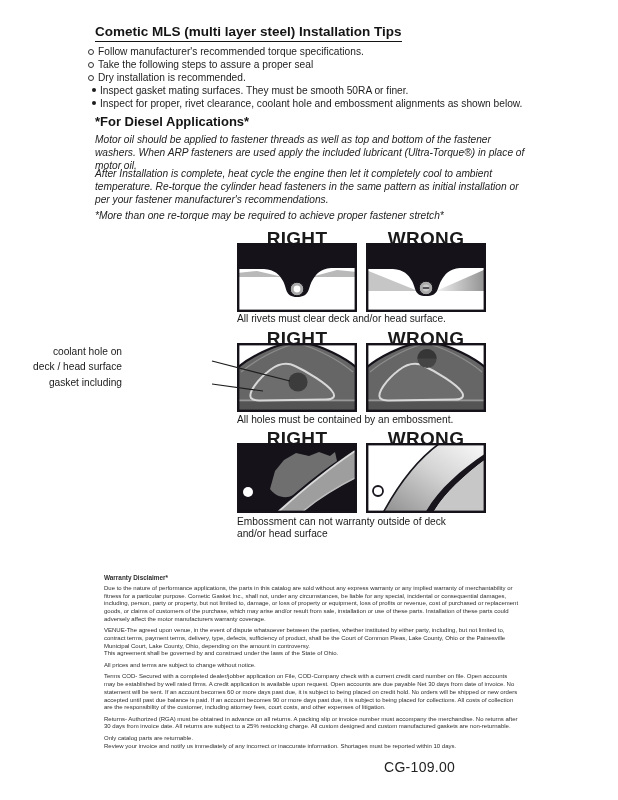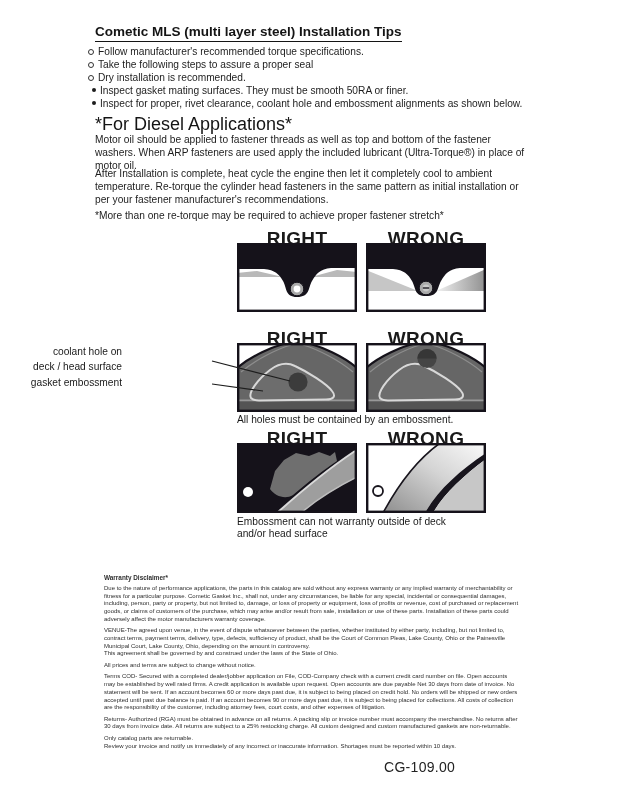--- a/index.html
+++ b/index.html
@@ -12,22 +12,22 @@
   .title span{display:inline-block;border-bottom:1.6px solid #141414;padding-bottom:2px;}
 
   
   .tips{left:88px;top:45px;width:445px;font-size:10.2px;line-height:13px;}
   .tip{display:flex;align-items:flex-start;}
   .tip .txt{display:block;}
   .b-open{flex:none;width:4px;height:4px;border:1px solid #333;border-radius:50%;margin:4px 4px 0 0;}
   .b-fill{flex:none;width:4px;height:4px;background:#1d1d1d;border-radius:50%;margin:4px 4px 0 0;}
   .lvl2{margin-left:4px;}
 
-  .h2{left:95px;top:114px;font-size:18px;font-weight:normal;color:#141414;}
-  .para{left:95px;width:433px;font-size:10.2px;line-height:13px;}
+  .h2{left:95px;top:114px;font-size:13px;font-weight:bold;color:#141414;}
+  .para{left:95px;width:433px;font-size:10.2px;line-height:13px;font-style:italic;}
   .p1{top:133px;} .p2{top:167px;} .note{top:209px;}
 
   
   .dlabel{width:120px;text-align:center;font-size:19px;letter-spacing:.3px;color:#1a1a1a;font-weight:bold;}
   .colL{left:237px;} .colR{left:366px;}
   .lr1{top:228px;} .lr2{top:328px;} .lr3{top:428px;}
   .dbox{width:120px;height:69px;} .dbox svg{display:block;}
   .br1{top:243px;} .br2{top:343px;} .br3{top:443px;height:70px;}
   .caption{left:237px;font-size:10.2px;line-height:11.5px;color:#1a1a1a;white-space:pre-line;}
   .cap1{top:313px;} .cap2{top:414px;} .cap3{top:516px;}
@@ -107,27 +107,28 @@
       <path d="M0,27 L52,48 L0,48 Z" fill="#c6c6c6"></path>
       <path d="M120,26 L70,48 L120,48 Z" fill="url(#gw1)"></path>
       <path d="M0,0 H120 V25 H94 C83,26 79,31 75,38 C71,45 73,53 60,53 C48,53 50,45 46,38 C42,31 38,27 27,26 H0 Z" fill="#15121a"></path>
       <circle cx="60" cy="45" r="6.8" fill="#a9a9a9" stroke="#15121a" stroke-width="1"></circle>
       <circle cx="60" cy="45" r="3.4" fill="#c9c9c9"></circle>
       <line x1="56.8" y1="45" x2="63.2" y2="45" stroke="#15121a" stroke-width="1.3"></line>
       <rect x="1.2" y="1.2" width="117.6" height="66.6" fill="none" stroke="#15121a" stroke-width="2.4"></rect>
     </svg>
   </div>
 
+  <div class="abs caption cap1">All rivets must clear deck and/or head surface.</div>
 
   <div class="abs dlabel colL lr2">RIGHT</div>
   <div class="abs dlabel colR lr2">WRONG</div>
 
   <div class="abs ann ann1">coolant hole on
 deck / head surface</div>
-  <div class="abs ann ann2">gasket embossment</div>
+  <div class="abs ann ann2">gasket including</div>
 
   <div class="abs dbox colL br2">
     <svg width="120" height="69" viewBox="0 0 120 69">
       <rect x="0" y="0" width="120" height="69" fill="#666666"></rect>
       <rect x="0" y="58" width="120" height="11" fill="#545454"></rect>
       <rect x="0" y="56.5" width="120" height="1.8" fill="#989898"></rect>
       <path d="M0,0 H50 C36,3.5 14,13 0,25 Z" fill="#ffffff"></path>
       <path d="M120,0 H70 C84,3.5 106,13 120,25 Z" fill="#ffffff"></path>
       <path d="M50,0 C36,3.5 14,13 0,25" stroke="#15121a" stroke-width="2.2" fill="none"></path>
       <path d="M70,0 C84,3.5 106,13 120,25" stroke="#15121a" stroke-width="2.2" fill="none"></path>

